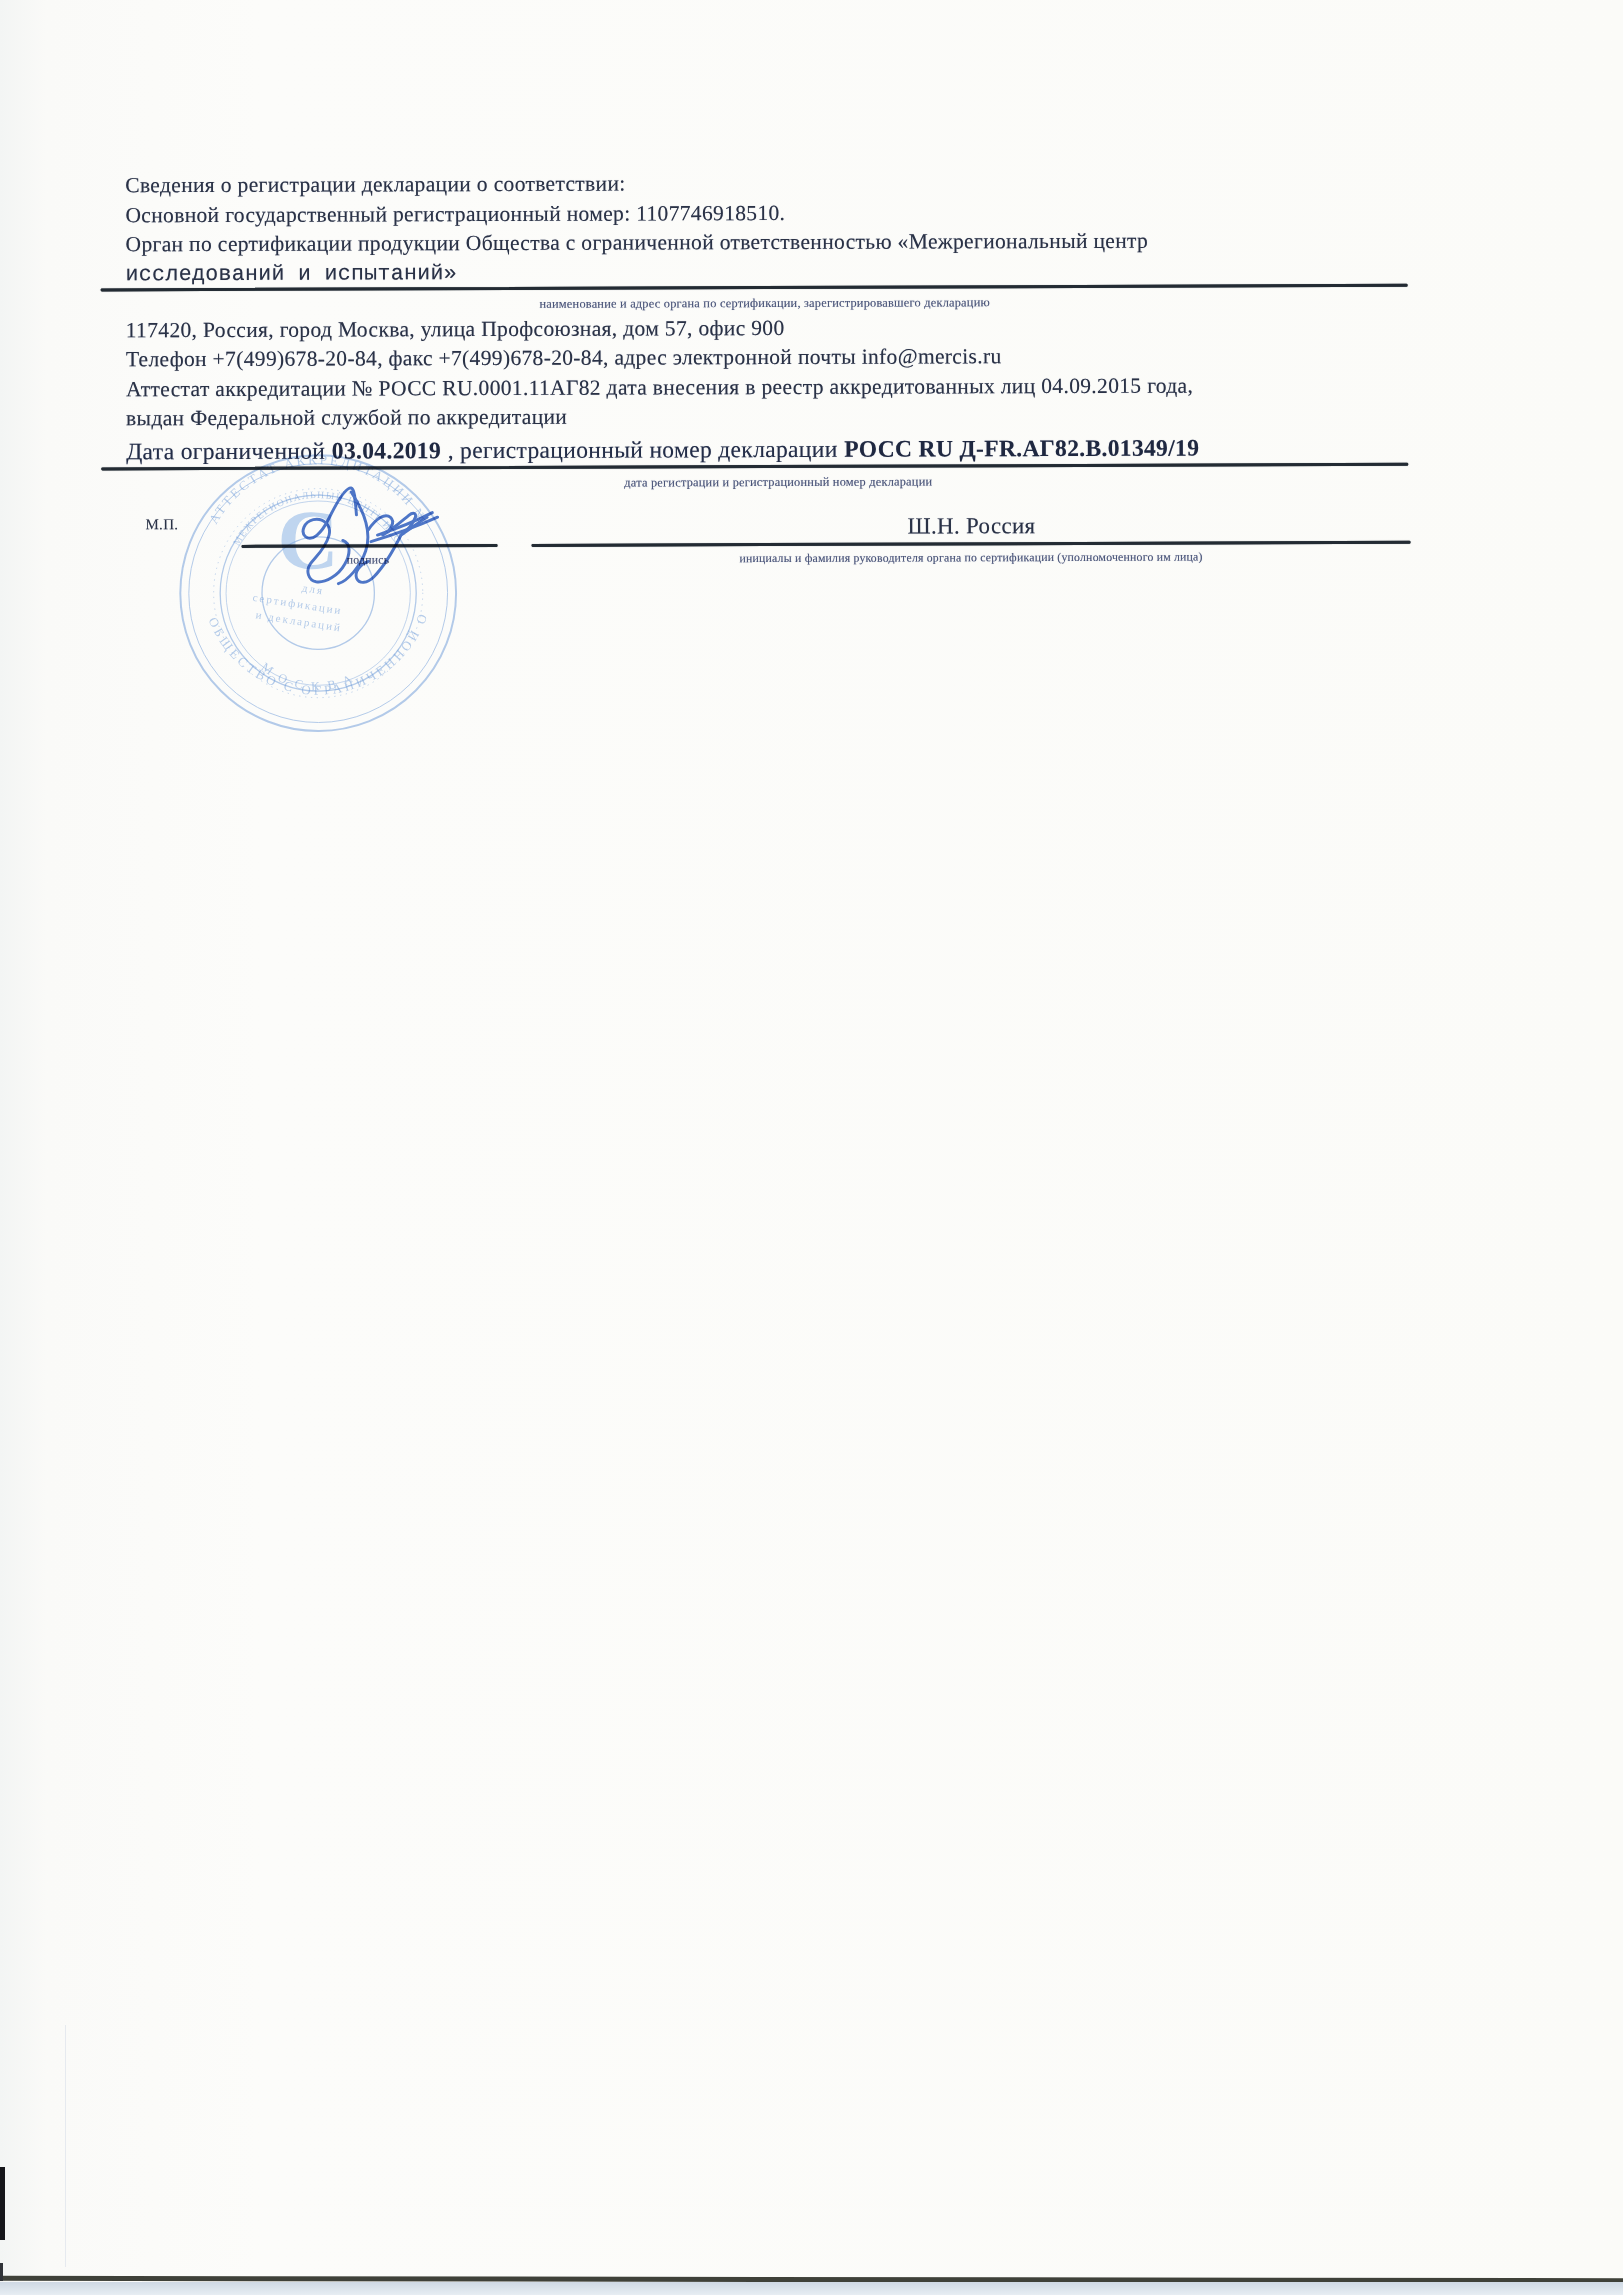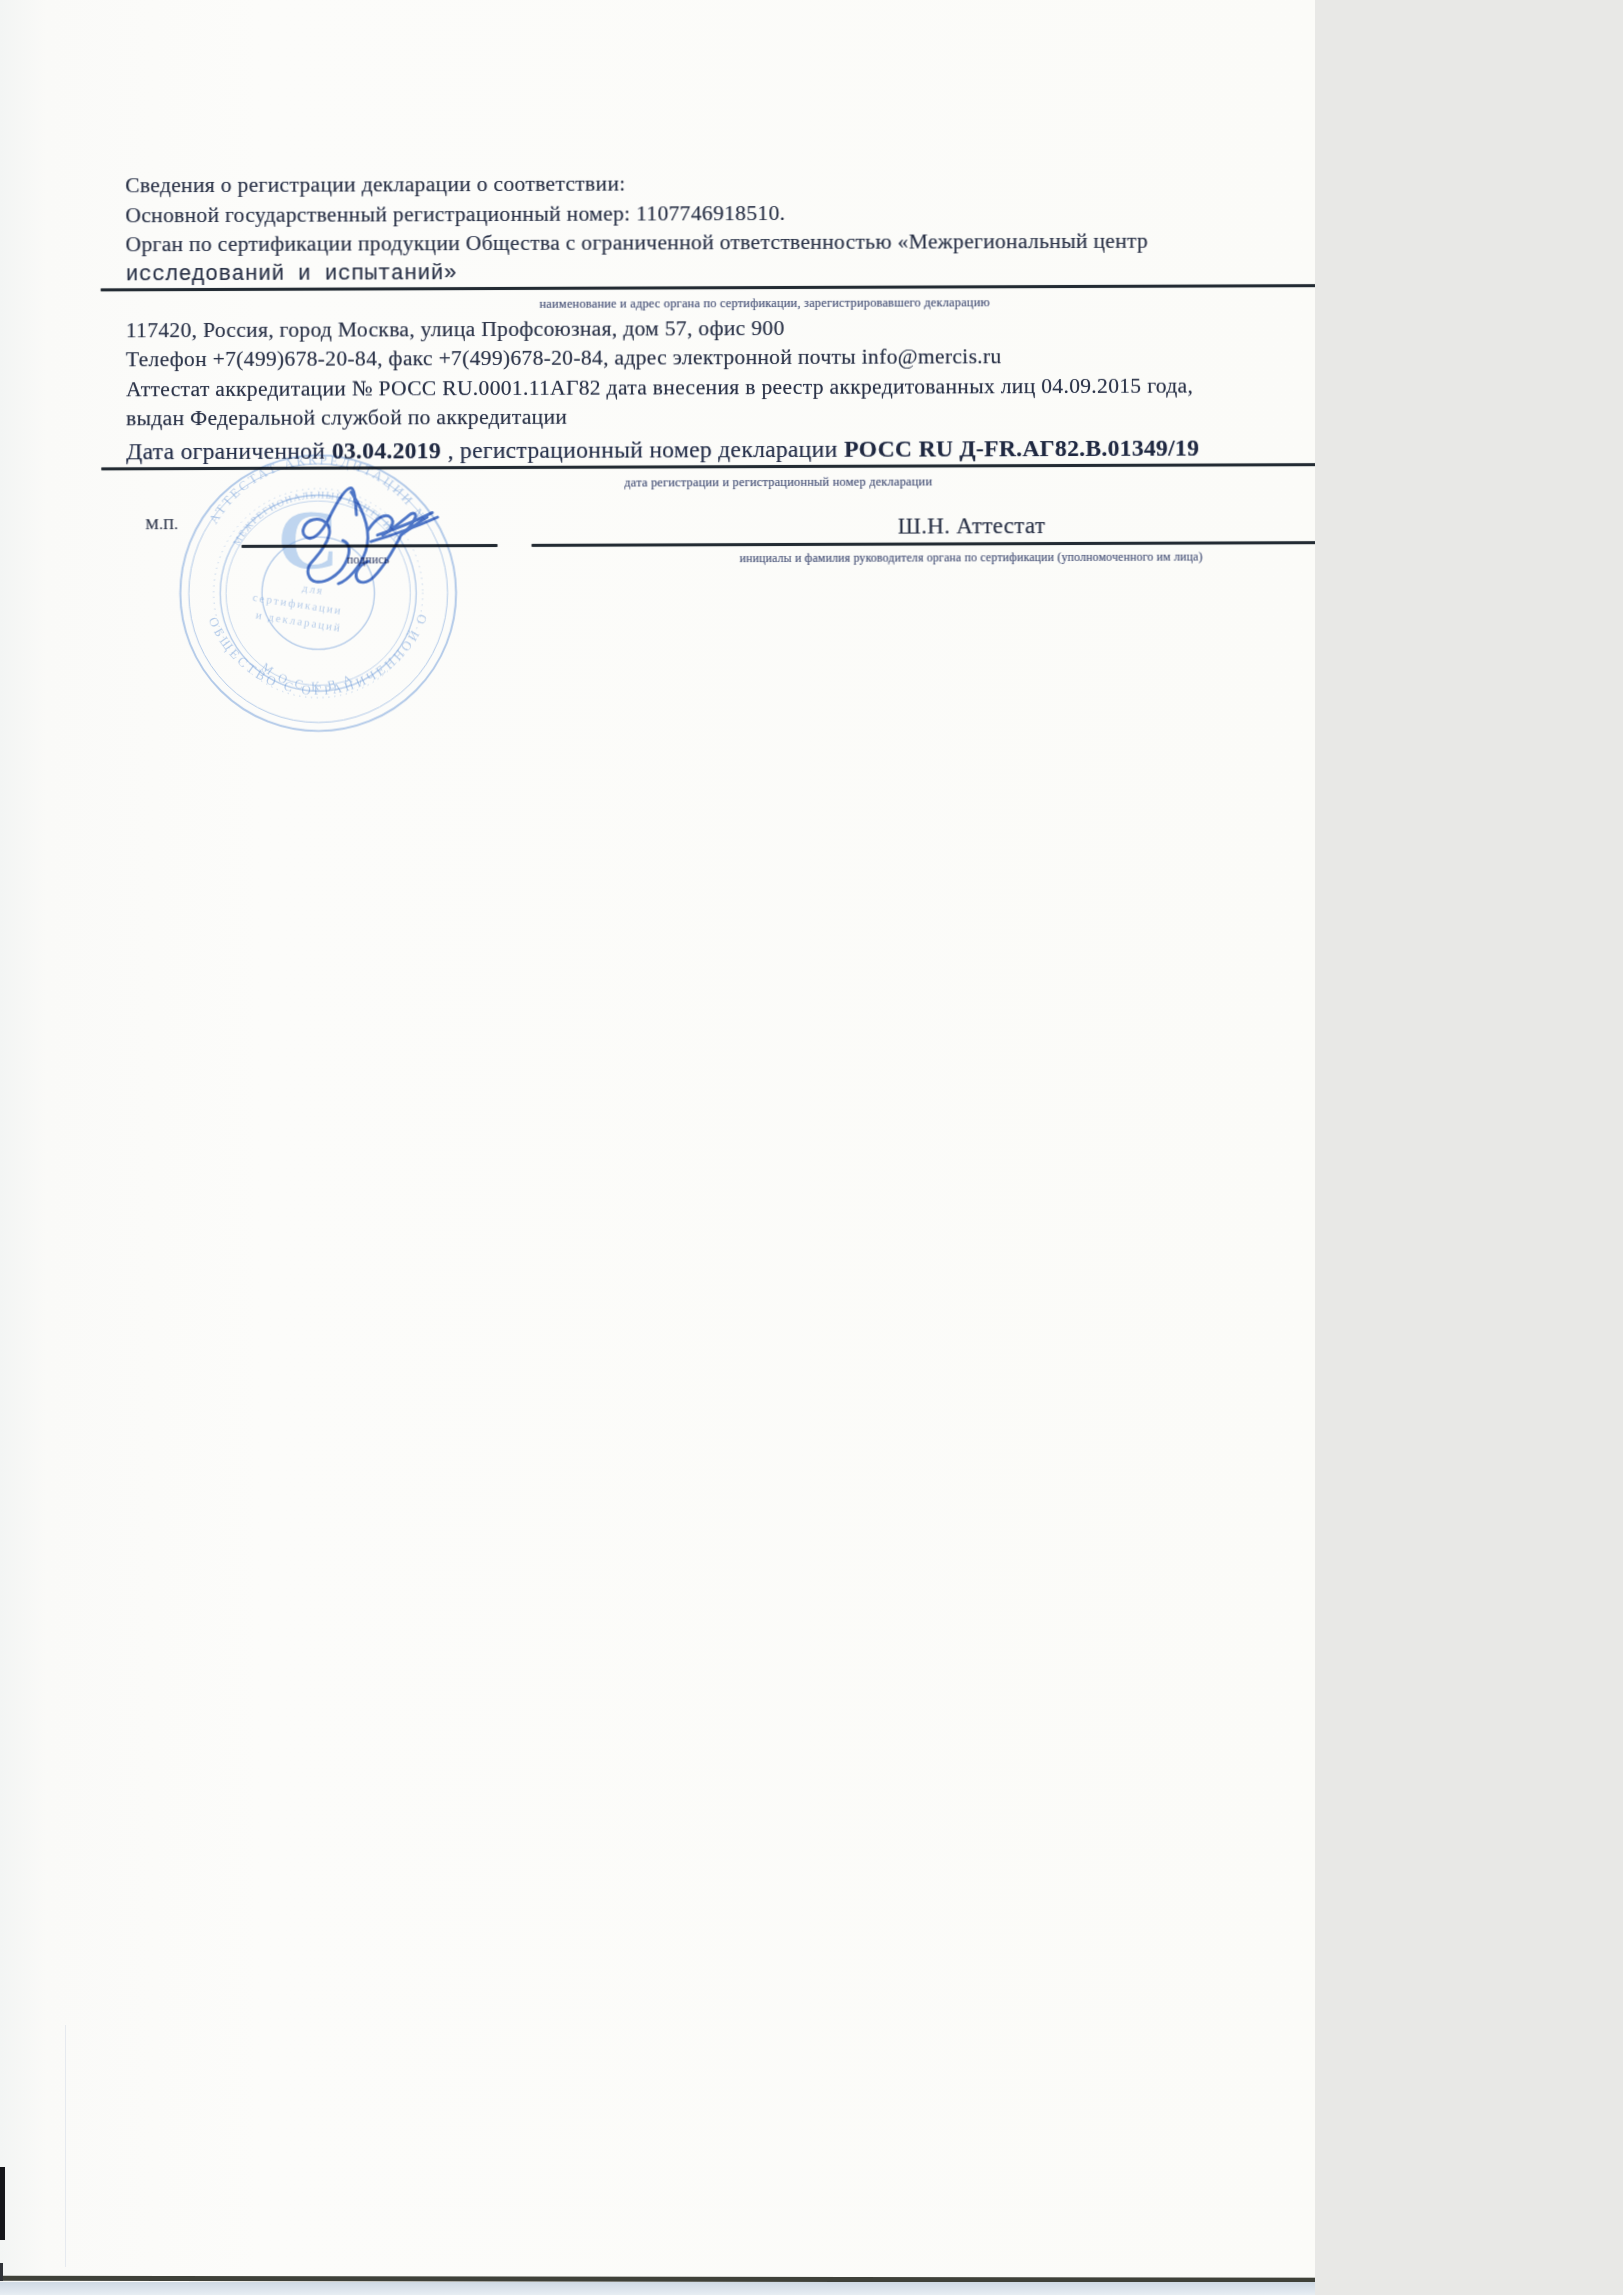--- a/index.html
+++ b/index.html
@@ -1,17 +1,17 @@
 <!DOCTYPE html>
 <html style="font-size:10.5px"><head>
 <meta charset="utf-8">
 <style>
   html,body { margin:0; padding:0; background:#e8e8e6; }
   .page {
-    position:relative; width:1315px; height:2295px; overflow:hidden;
+    position:relative; width:1623px; height:2295px; overflow:hidden;
     background:linear-gradient(90deg,#f3f5f4 0px,#fafaf8 46px,#fcfcfa 262px,#fbfbf8 100%);
     font-family:"Liberation Serif","DejaVu Serif",serif;
   }
   .content { position:absolute; left:0; top:0; width:100%; height:100%;
     transform:rotate(-0.2deg); transform-origin:785px 393px; }
   .tline {
     position:absolute; white-space:nowrap; color:#2a3246; font-size:21.6px;
     letter-spacing:0.3px; text-shadow:0 0 0.7px rgba(40,50,90,.45);
   }
   .reg { font-size:23.6px; color:#242e48; }
@@ -59,21 +59,21 @@
     <div class="tline" style="left:126px; top:404px;">выдан Федеральной службой по аккредитации</div>
 
     <div class="tline reg" style="left:126px; top:436px;">
       <span class="sp">Дата ограниченной</span><span class="sp bold">03.04.2019</span><span class="sp">, регистрационный номер декларации</span><span class="bold">РОСС RU Д-FR.АГ82.В.01349/19</span>
     </div>
 
     <div class="rule" style="left:101px; top:465px; width:1307px;"></div>
     <div class="caption" style="left:451px; top:475px; width:654px;">дата регистрации и регистрационный номер декларации</div>
 
     <div class="tline mp" style="left:145px; top:514px;">М.П.</div>
-    <div class="tline name" style="left:837px; top:514px; width:268px;">Ш.Н. Аттестат</div>
+    <div class="tline name" style="left:837px; top:514px; width:268px;">Ш.Н. Россия</div>
 
     <div class="sigline" style="left:241px; top:543px; width:256px;"></div>
     <div class="sigline" style="left:531px; top:543px; width:879px;"></div>
 
     <div class="caption cap-small" style="left:302px; top:551px; width:131px;">подпись</div>
     <div class="caption cap-small" style="left:705px; top:551px; width:531px;">инициалы и фамилия руководителя органа по сертификации (уполномоченного им лица)</div>
 
     <svg class="stamp" width="379" height="379" viewBox="0 0 580 580">
       <defs>
         <path id="ringTop" d="M 134,185 A 178,178 0 0 1 446,185" fill="none"></path>

